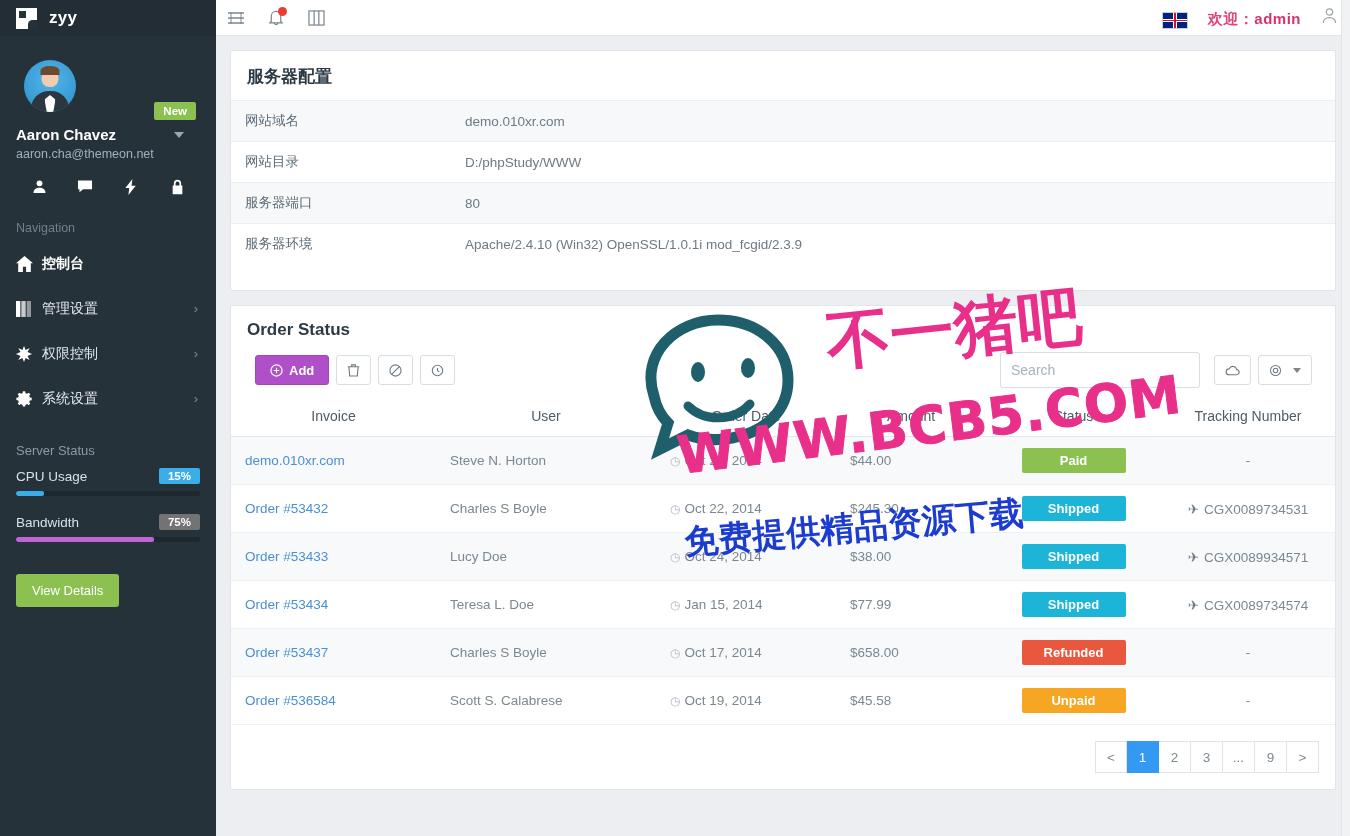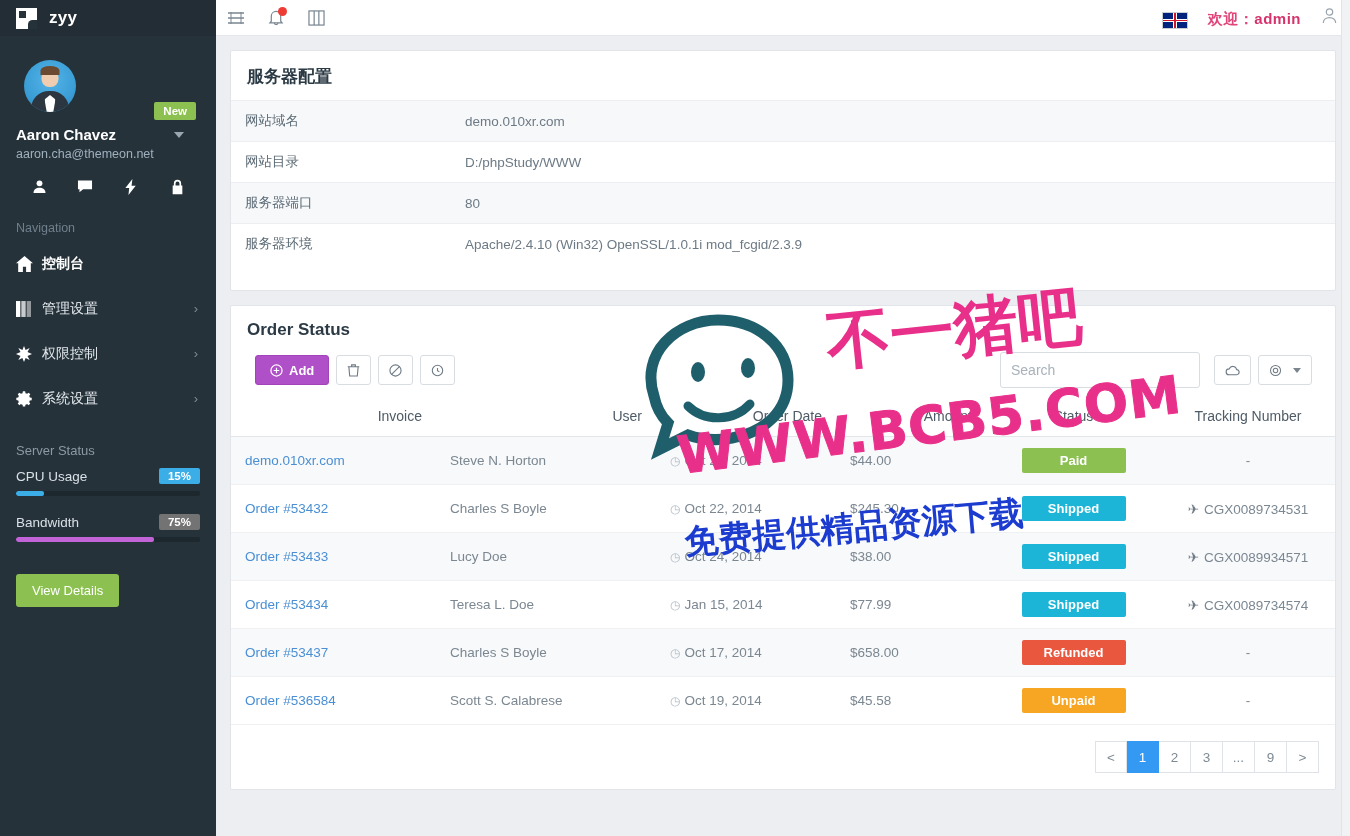--- a/index.html
+++ b/index.html
@@ -210,21 +210,21 @@
   .search-box {
     width: 200px; height: 30px; border: 1px solid #d8dde2; border-radius: 3px;
     padding: 17px 10px; font-size: 14px; color: #6e7a85; outline: none;
     font-family: inherit; background: #fff; margin-right: 14px;
   }
   .search-box::placeholder { color: #a9b2ba; }
 
   .orders { width: 100%; border-collapse: collapse; }
   .orders thead th {
     font-size: 14px; color: #4e5b66; font-weight: 400;
-    padding: 6px 14px 12px 14px; text-align: right;
+    padding: 6px 14px 12px 14px; text-align: center;
     border-bottom: 1px solid #e4e7ea;
   }
   .orders thead th.c { text-align: center; }
   .orders tbody td {
     padding: 11px 14px; font-size: 13.5px; color: #7b8791;
     border-bottom: 1px solid #eef0f2;
   }
   .orders tbody tr:nth-child(odd) { background: #f8f9fb; }
   .orders tbody td.inv a { color: #4a8fd4; text-decoration: none; }
   .orders tbody td.c { text-align: center; }

